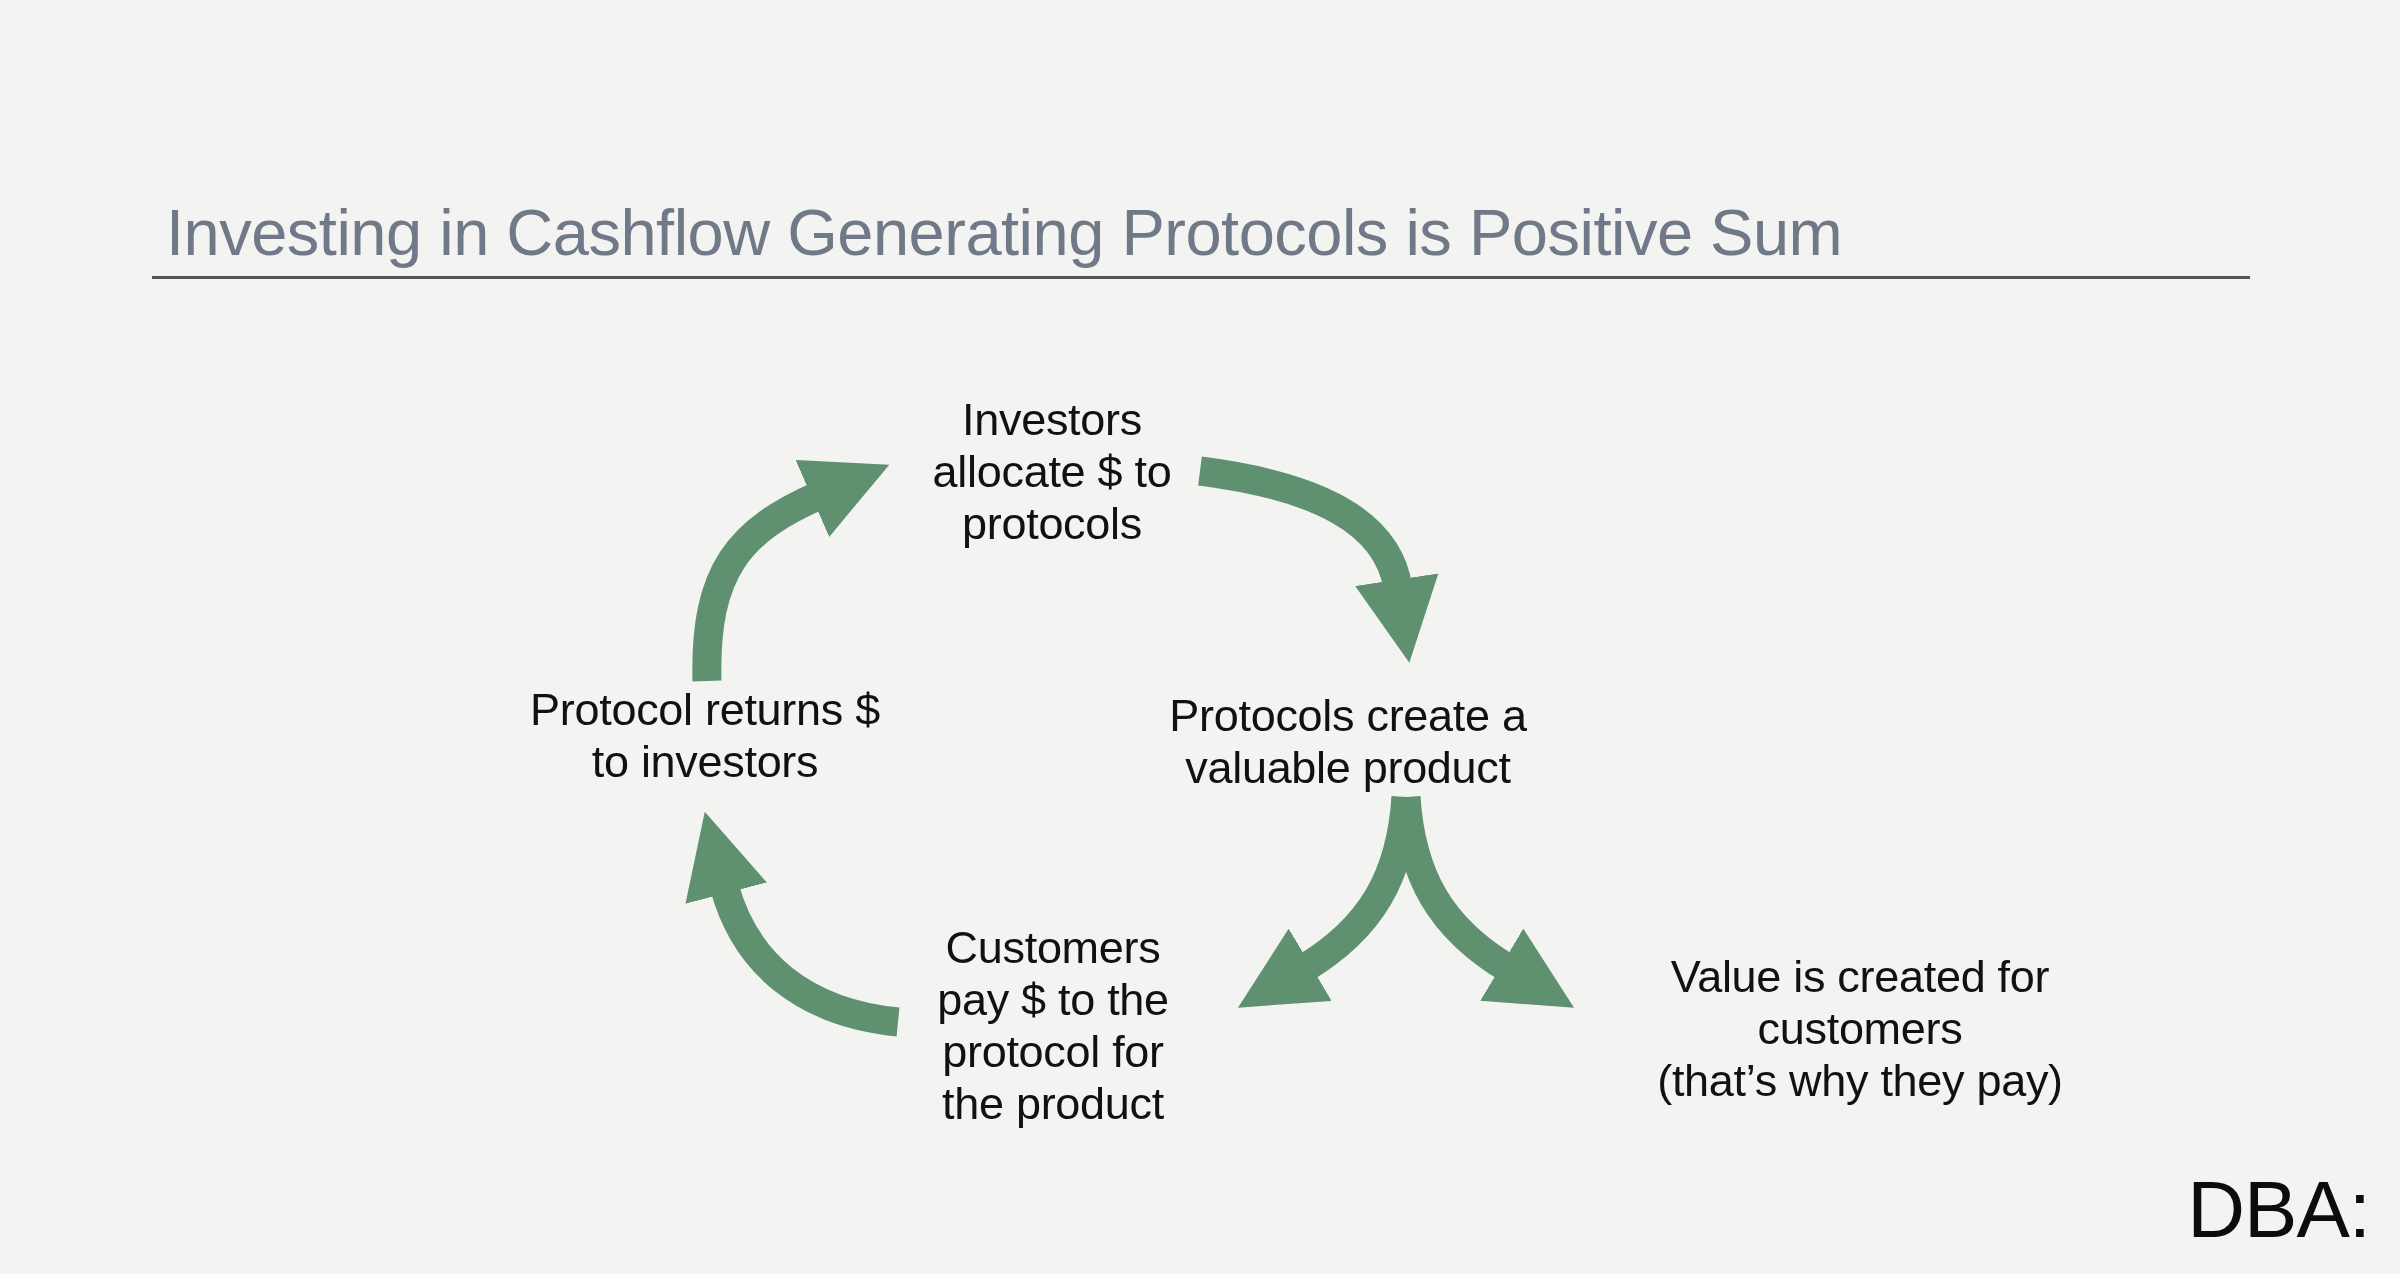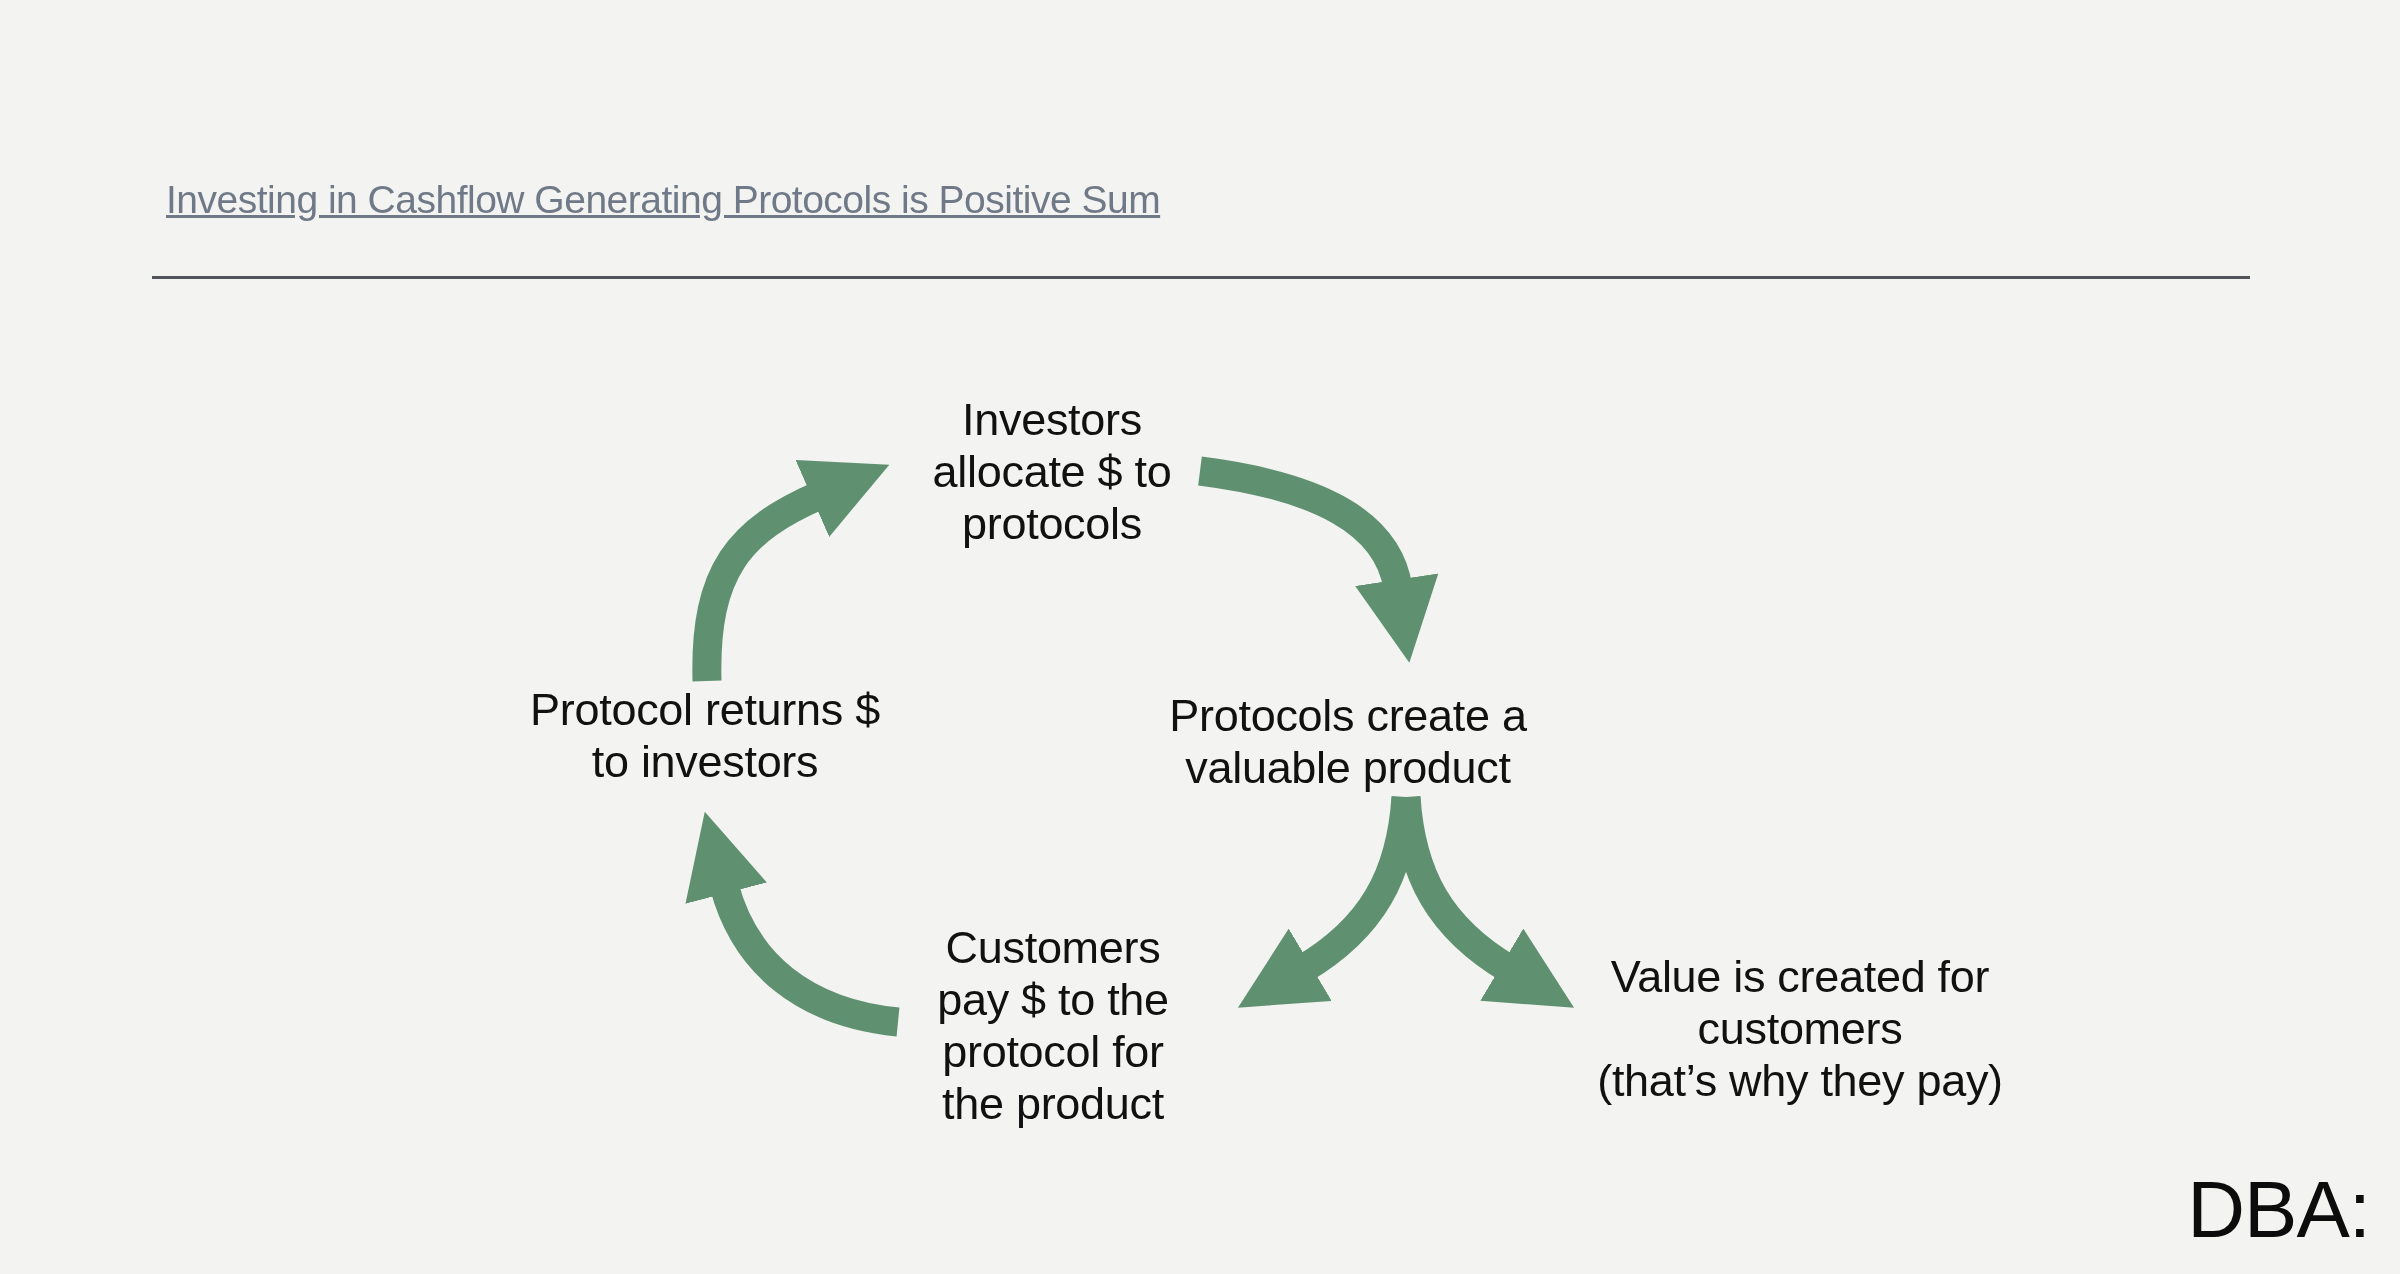--- a/index.html
+++ b/index.html
@@ -24,27 +24,26 @@
     top: 94px;
     font-size: 76px;
     font-weight: 600;
     letter-spacing: -1.5px;
     color: var(--title, #0c0c0c);
     white-space: nowrap;
   }
   .subtitle {
     position: absolute;
     left: 166px;
-    top: 178px;
-    font-size: 39px;
+    top: 195px;
+    font-size: 65px;
     font-weight: 400;
     letter-spacing: -0.5px;
     color: var(--subtitle, #6f7987);
     white-space: nowrap;
-    text-decoration: underline;
   }
   .divider {
     position: absolute;
     left: 152px;
     top: 276px;
     width: 2098px;
     height: 3px;
     background: var(--divider, #515458);
   }
   .arrows {
@@ -70,21 +69,21 @@
     line-height: 52px;
     font-weight: 500;
     letter-spacing: -0.3px;
     color: var(--node_text, #111111);
     white-space: pre-line;
   }
   .node-top          { left: 1052px; top: 394px; }
   .node-right        { left: 1348px; top: 690px; }
   .node-left         { left: 705px;  top: 684px; }
   .node-bottom-left  { left: 1053px; top: 922px; }
-  .node-bottom-right { left: 1800px; top: 951px; }
+  .node-bottom-right { left: 1860px; top: 951px; }
   .logo {
     position: absolute;
     top: 1164px;
     right: 30px;
     font-size: 80px;
     font-weight: 500;
     letter-spacing: -1px;
     color: var(--title, #0c0c0c);
     white-space: nowrap;
   }

